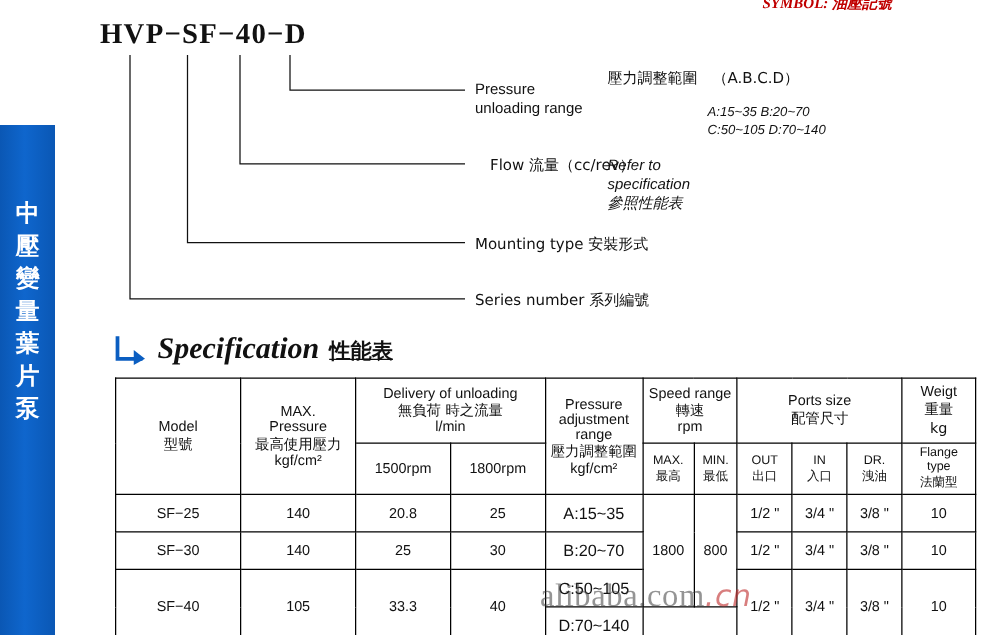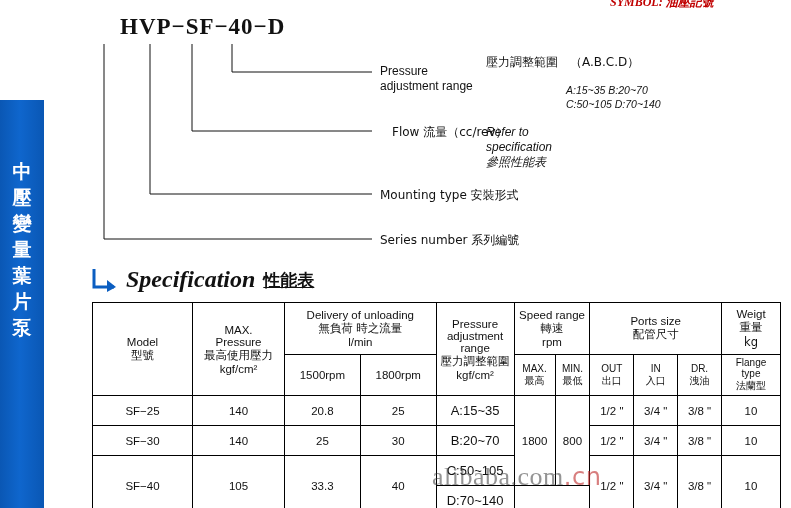--- a/index.html
+++ b/index.html
@@ -49,21 +49,20 @@
 
   
   .model-code {
     position: absolute;
     left: 80px; top: 14px;
     font-size: 23px;
     font-weight: bold;
     letter-spacing: 1px;
     color: #111;
     font-family: "Liberation Serif", serif;
-    margin-left: 40px;
   }
 
   
   .diagram { position:absolute; left:0; top:0; width:791px; height:265px; }
 
   .callout { position:absolute; font-size:12px; color:#111; line-height:15px; }
   .callout .cn { font-family: "DejaVu Sans", sans-serif; }
 
   .c-press { left:380px; top:64px; }
   .c-press-vals { left:566px; top:83px; font-size:10.5px; line-height:14px;font-style:italic; }
@@ -121,21 +120,21 @@
   
   .watermark {
     position:absolute;
     left:432px; top:462px;
     font-size: 26px;
     color: rgba(60,60,60,0.55);
     font-family: "Liberation Serif", serif;
     letter-spacing: 0.5px;
     pointer-events:none;
   }
-  .watermark .cn { color: rgba(190,40,40,0.6); font-family:"DejaVu Sans",sans-serif; font-size:24px;}
+  .watermark .cn { color: rgba(190,40,40,0.6); font-family:"DejaVu Sans",sans-serif; font-size:24px;font-style:italic;}
 </style>
 </head>
 <body>
 
 <div class="side-bar">
   <div class="side-bar-text">
     <span>中</span>
     <span>壓</span>
     <span>變</span>
     <span>量</span>
@@ -157,21 +156,21 @@
     <path d="M192 44 L192 131 L372 131"></path>
 
     <path d="M150 44 L150 194 L372 194"></path>
 
     <path d="M104 44 L104 239 L372 239"></path>
   </g>
 </svg>
 
 <div class="callout c-press">
   <div>Pressure</div>
-  <div>adjustment range</div>
+  <div>unloading range</div>
 </div>
 <div class="callout c-press-cn cn">壓力調整範圍　（A.B.C.D）</div>
 <div class="callout c-press-vals">
   <div>A:15~35   B:20~70</div>
   <div>C:50~105 D:70~140</div>
 </div>
 
 <div class="callout c-flow cn">Flow 流量（cc/rev）</div>
 <div class="callout c-flow-ref">
   <div>Refer to</div>

